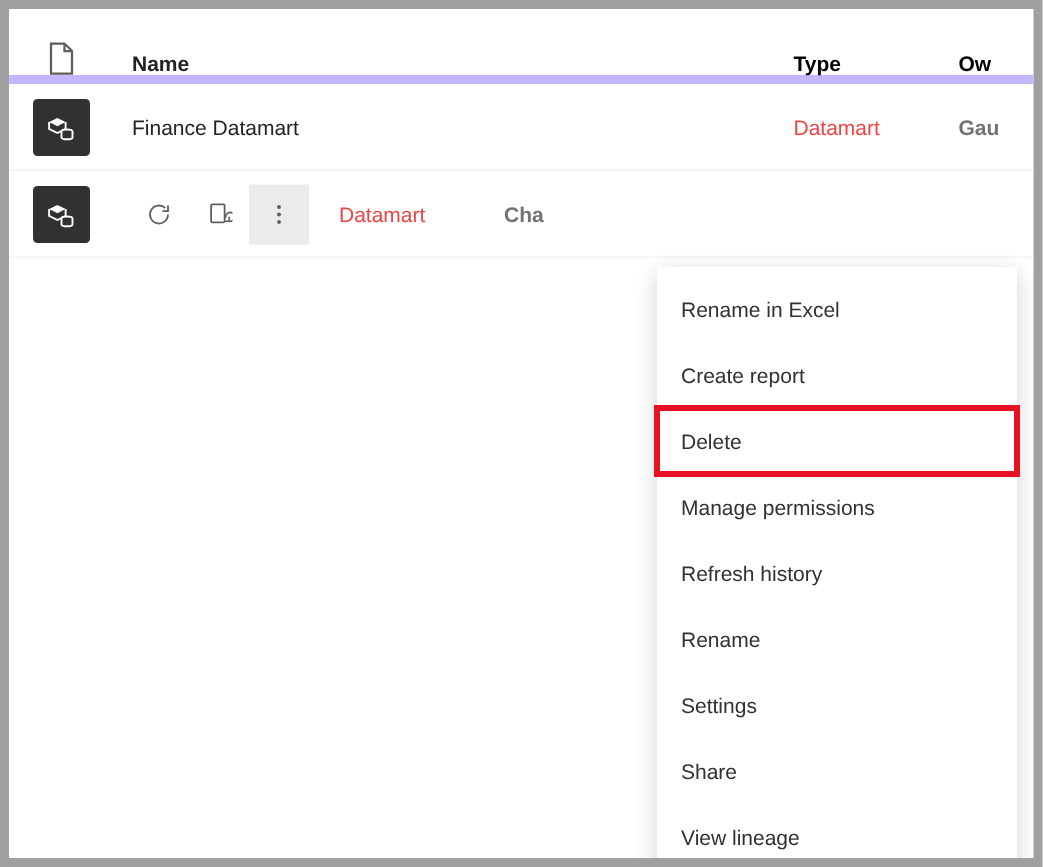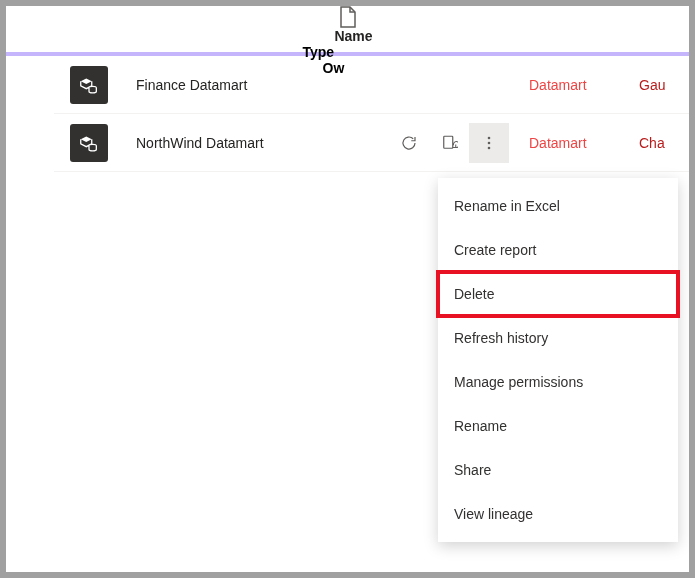--- a/index.html
+++ b/index.html
@@ -11,42 +11,40 @@
     overflow: hidden;
   }
   .frame {
     background: #fff;
     position: absolute;
     top: 6px; left: 6px; right: 6px; bottom: 6px;
     overflow: hidden;
   }
   .table-header {
     display: flex;
-    align-items: center;
+    align-items: flex-end;
     height: 50px;
-    border-bottom: 4px solid #c4b5fd;
+    border-bottom: 6px solid #c4b5fd;
     color: #252423;
     font-size: 14px;
     font-weight: 600;
-    flex-direction: column;
   }
   .col-icon { width: 70px; display:flex; align-items:center; justify-content:center; }
   .col-name { flex: 1; padding-left: 12px; }
   .col-actions { width: 130px; display:flex; align-items:center; justify-content:flex-end; gap: 0; }
   .col-type { width: 130px; padding-left: 20px; color: #ef4444; font-weight: 400; font-size: 14px;}
-  .col-owner { width: 50px; color: #b91c1c; font-weight:400; font-size:14px;}
+  .col-owner { width: 50px; color: #737373; font-weight:700; font-size:14px;}
   .table-header .col-type, .table-header .col-owner { color:#000000; font-weight:600; }
   .row {
     display: flex;
     align-items: center;
     height: 58px;
     border-bottom: 1px solid #f3f2f1;
     font-size: 14px;
     color: #252423;
-    margin-left: 48px;
   }
   .row .col-name { font-weight: 400; }
   .item-square {
     width: 38px; height: 38px;
     background: #323130;
     border-radius: 3px;
     display:flex; align-items:center; justify-content:center;
   }
   .action-btn {
     width: 40px; height: 40px;
@@ -117,21 +115,20 @@
     <div class="col-icon">
       <div class="item-square">
         <svg width="22" height="22" viewBox="0 0 24 24" fill="none" stroke="#fff" stroke-width="1.4">
           <path d="M3 8 L9 5 L15 8 L9 11 Z" fill="#fff" stroke="none"></path>
           <path d="M3 8 V13 L9 16 L15 13 V8"></path>
           <ellipse cx="16" cy="15" rx="4" ry="1.6" fill="#323130" stroke="#fff"></ellipse>
           <path d="M12 15 V19 A4 1.6 0 0 0 20 19 V15" fill="#323130" stroke="#fff"></path>
         </svg>
       </div>
     </div>
-    <div class="col-name">NorthWind Datamart</div>
     <div class="col-actions">
       <div class="action-btn">
         <svg width="18" height="18" viewBox="0 0 24 24" fill="none" stroke="#605e5c" stroke-width="1.6">
           <path d="M20 12 A8 8 0 1 1 17.6 6.3"></path>
           <path d="M20 4 V9 H15"></path>
         </svg>
       </div>
       <div class="action-btn">
         <svg width="18" height="18" viewBox="0 0 24 24" fill="none" stroke="#605e5c" stroke-width="1.6">
           <rect x="5" y="3" width="12" height="16" rx="1"></rect>
@@ -148,20 +145,21 @@
       </div>
     </div>
     <div class="col-type">Datamart</div>
     <div class="col-owner">Cha</div>
   </div>
 
   <div class="menu">
     <div class="menu-item">Rename in Excel</div>
     <div class="menu-item">Create report</div>
     <div class="menu-item highlight">Delete</div>
+    <div class="menu-item">Manage permissions</div>
     <div class="menu-item">Refresh history</div>
-    <div class="menu-item">Manage permissions</div>
     <div class="menu-item">Rename</div>
+    <div class="menu-item">Settings</div>
     <div class="menu-item">Share</div>
     <div class="menu-item">View lineage</div>
   </div>
 
 </div>
 
 </body></html>

